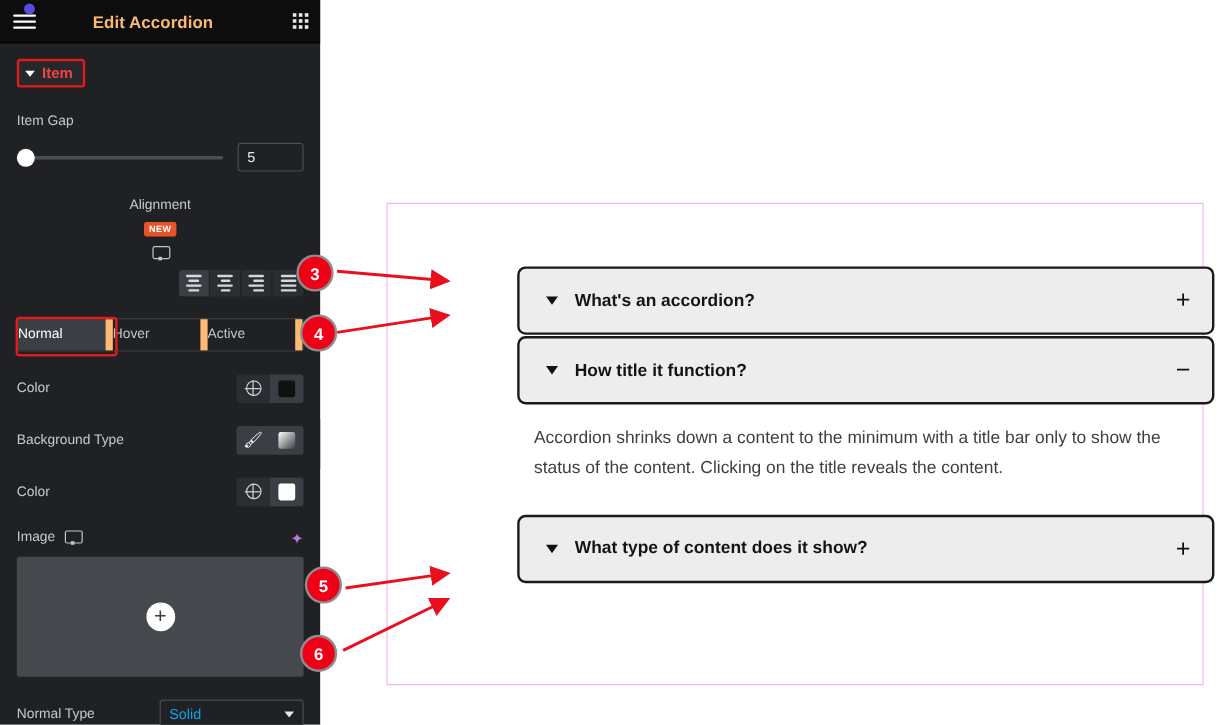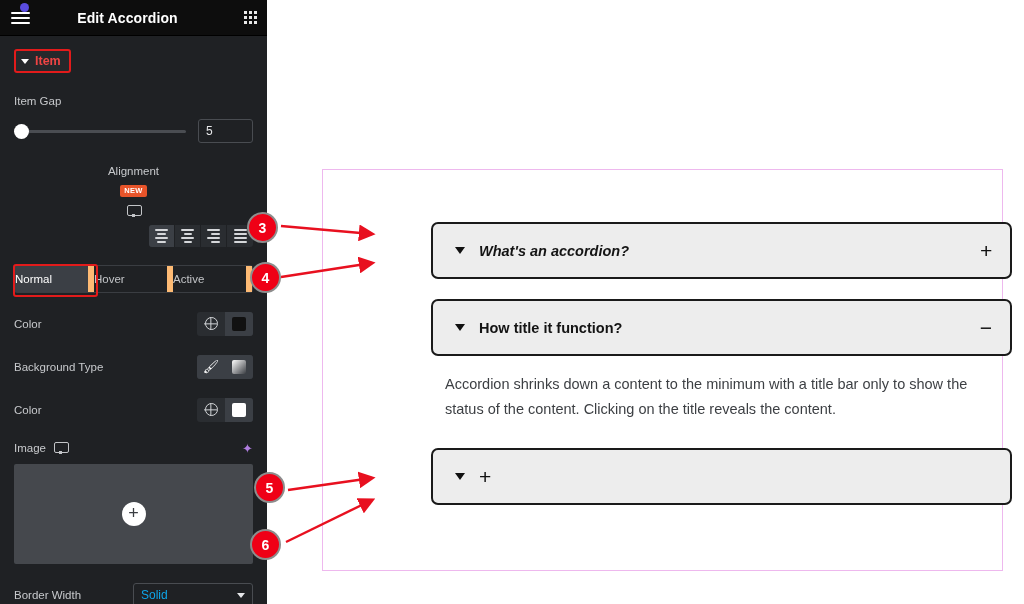--- a/index.html
+++ b/index.html
@@ -34,21 +34,21 @@
     cursor: pointer;
   }
   .hamburger i { display:block; width: 19px; height: 2px; background: #ffffff; border-radius:1px; }
   .hamburger .dot {
     position: absolute; top: 3px; left: 20px;
     width: 9px; height: 9px; border-radius: 50%;
     background: #5a4ce0;
   }
   .panel-title {
     flex: 1; text-align: center;
-    font-size: 14px; font-weight: bold; color: #ffffff;
+    font-size: 14px; font-weight: bold; color: #fdba74;
     letter-spacing: .1px;
     margin-left: -12px;
   }
   .grid-icon {
     width: 34px; height: 36px;
     display:flex; align-items:center; justify-content:center;
     cursor:pointer;
   }
   .grid-icon .g {
     display: grid;
@@ -426,21 +426,21 @@
         <span class="sparkle">✦</span>
       </div>
       <div class="img-box">
         <div class="plus-circle">
             <span>+</span>
           </div>
       </div>
 
       
       <div class="ctrl-row">
-        <span class="row-label">Border Width</span>
+        <span class="row-label">Normal Type</span>
         <div class="select">
           <span>Solid</span>
           <span class="dncaret"></span>
         </div>
       </div>
 
       
 
       <div class="dim-row">
         <div class="dim-cell">
@@ -465,40 +465,41 @@
     </div>
   </div>
 
   <div class="collapse-tab">‹</div>
 
   <div class="canvas">
     <div class="pink-container">
 
       <div class="acc-wrap">
 
-        <div class="acc-item" style="margin-bottom:20px;font-style:italic;">
+        <div class="acc-item" style="margin-bottom:1px;">
           <div class="acc-head">
             <span class="acc-caret"></span>
             <span class="acc-title">What's an accordion?</span>
             <span class="acc-sign">+</span>
           </div>
         </div>
 
         <div class="acc-item">
           <div class="acc-head">
             <span class="acc-caret"></span>
             <span class="acc-title">How title it function?</span>
             <span class="acc-sign">−</span>
           </div>
         </div>
         <div class="acc-body">Accordion shrinks down a content to the minimum with a title bar only to show the status of the content. Clicking on the title reveals the content.</div>
 
         <div class="acc-item" style="margin-top:14px;">
           <div class="acc-head">
             <span class="acc-caret"></span>
+            <span class="acc-title">What type of content does it show?</span>
             <span class="acc-sign">+</span>
           </div>
         </div>
 
       </div>
     </div>
   </div>
 
   <svg class="arrows" viewBox="0 0 1024 604">
     <defs>

